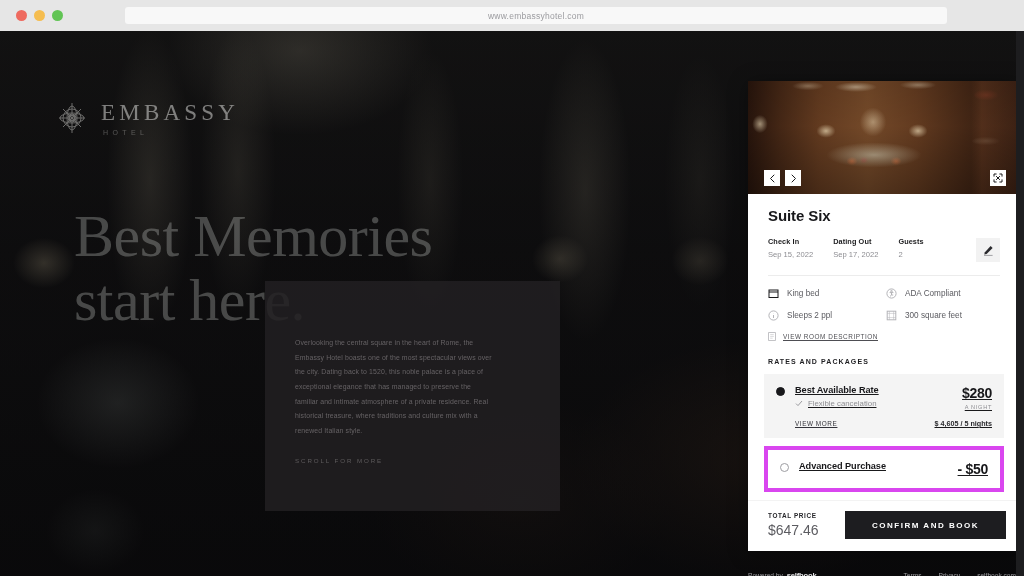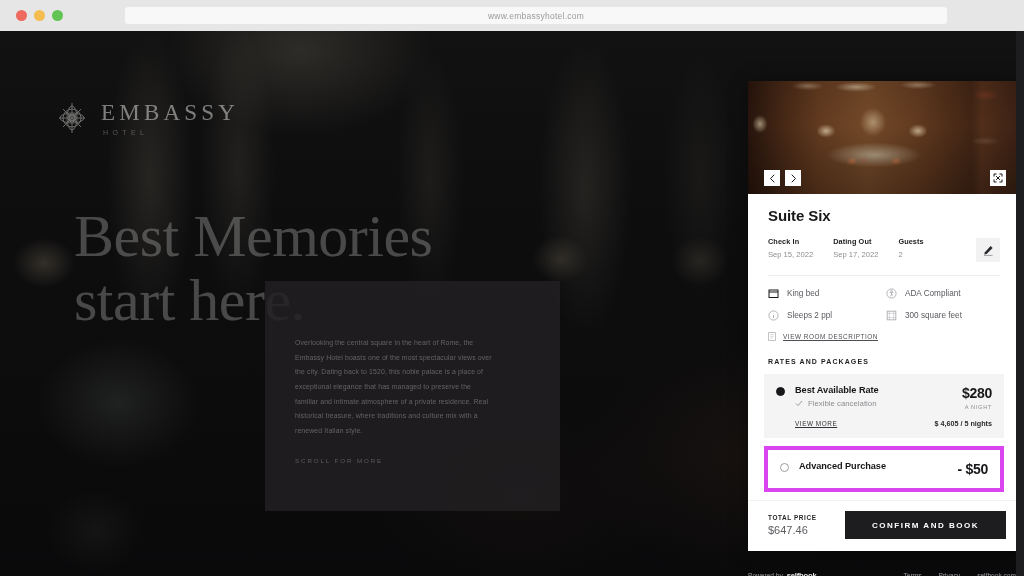--- a/index.html
+++ b/index.html
@@ -318,21 +318,21 @@
   }
 
   
   .rates-head {
     padding: 17px 20px 0 20px;
     font-size: 7px;
     letter-spacing: 1.1px;
     color: #1e1e21;
     font-weight: bold;
   }
-  .rates-list { padding: 9px 16px 2px 16px; }
+  .rates-list { padding: 9px 16px 2px 16px; text-decoration: underline; }
   .rate-card {
     background: #f4f4f4;
     padding: 11px 12px 10px 12px;
   }
   .rate-card.alt {
     background: #fff;
     border: 4px solid #d946ef;
     margin-top: 8px;
     padding: 11px 12px 11px 12px;
   }
@@ -407,21 +407,21 @@
     border-top: 1px solid #f3f3f3;
     margin-top: 6px;
   }
   .total-label {
     font-size: 6.4px;
     letter-spacing: .6px;
     font-weight: bold;
     color: #26262a;
   }
   .total-value {
-    font-size: 11px;
+    font-size: 14px;
     color: #5c5c61;
     margin-top: 3px;
   }
   .confirm-btn {
     margin-left: auto;
     background: #1d1d20;
     color: #fff;
     height: 28px;
     width: 161px;
     display: flex; align-items: center; justify-content: center;

